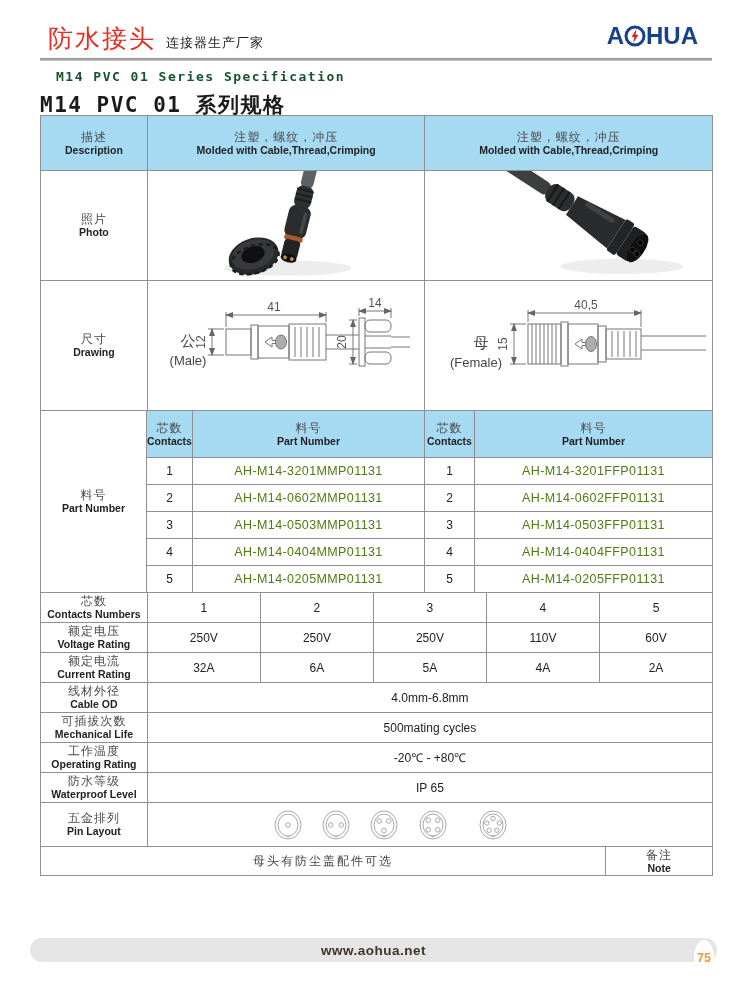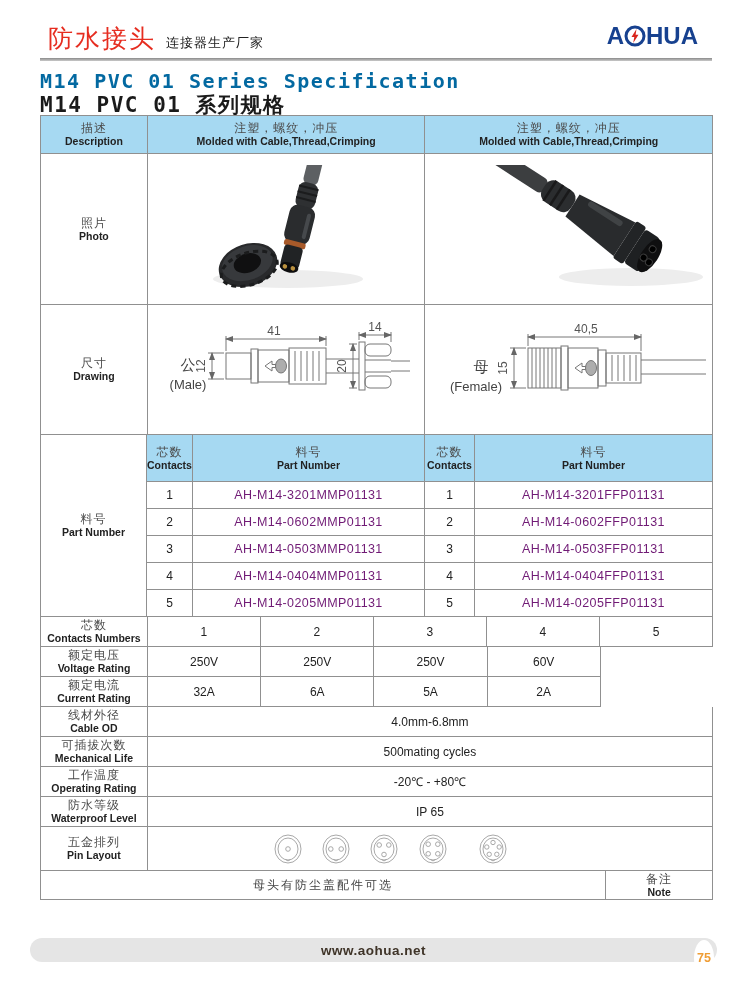--- a/index.html
+++ b/index.html
@@ -4,42 +4,42 @@
 <style>
   * { margin:0; padding:0; box-sizing:border-box; }
   html,body { width:750px; height:1000px; background:#fff; font-family:"Liberation Sans", sans-serif; position:relative; }
 
   
   #brand-row { position:absolute; left:48px; top:22px; width:664px; }
   #brand-cn { color:#e62d20; font-family:"Liberation Serif", serif; font-size:25px; letter-spacing:2px; }
   #brand-sub { color:#222; font-size:13px; font-weight:normal; margin-left:10px; letter-spacing:1px; }
   #logo { position:absolute; right:14px; top:0px; color:#17418f; font-size:24px; font-weight:bold; font-family:"Liberation Sans", sans-serif; display:flex; align-items:center; }
   #hdr-rule { position:absolute; left:40px; top:58px; width:672px; height:3px; background:linear-gradient(#8a8a8a,#c9c9c9); }
-  #title-en { position:absolute; left:40px; top:69px; color:#0369a1; font-family:"DejaVu Sans Mono", monospace; font-size:20px; font-weight:bold; letter-spacing:1.5px; }
+  #title-en { position:absolute; left:56px; top:69px; color:#14532d; font-family:"DejaVu Sans Mono", monospace; font-size:13px; font-weight:bold; letter-spacing:1.5px; }
   #title-cn { position:absolute; left:40px; top:91px; color:#1a1a1a; font-family:"DejaVu Sans Mono", monospace; font-size:21px; font-weight:bold; letter-spacing:1.5px; }
 
   
   #spec-table { position:absolute; left:40px; top:115px; width:673px; border-top:1px solid #909090; border-left:1px solid #909090; }
   .t-row { display:flex; }
   .cell { border-right:1px solid #909090; border-bottom:1px solid #909090; display:flex; flex-direction:column; align-items:center; justify-content:center; text-align:center; overflow:hidden; }
   .blue { background:#a6d9f2; }
   .w-label { width:107px; }
   .w-half1 { width:278px; }
   .w-half2 { width:288px; }
   .w-c1 { width:46px; }
   .w-p1 { width:232px; }
   .w-c2 { width:50px; }
   .w-p2 { width:238px; }
   .w-v  { width:113.2px; }
   .w-full { width:566px; }
   .lbl-cn { font-size:12px; color:#4a4a4a; letter-spacing:1px; line-height:14px; }
   .lbl-en { font-size:10.5px; color:#222; font-weight:bold; line-height:13px; }
   .val { font-size:12px; color:#222; }
-  .pn  { font-size:12.5px; color:#701a75; letter-spacing:.4px; }
-  .h-desc { height:38px; } .h-photo{ height:151px; } .h-draw{ height:130px; }
+  .pn  { font-size:12.5px; color:#4d7c0f; letter-spacing:.4px; }
+  .h-desc { height:55px; } .h-photo{ height:110px; } .h-draw{ height:130px; }
   .h-pnh { height:47px; } .h-pnr { height:27px; }
   .h-spec { height:30px; } .h-pin { height:44px; } .h-note{ height:29px; }
   .pn-right { display:flex; flex-direction:column; }
 
   
   #footer-bar { position:absolute; left:30px; top:938px; width:687px; height:24px; background:#e5e5e5; border-radius:12px; display:flex; align-items:center; justify-content:center; }
   #footer-url { font-size:13.5px; font-weight:bold; color:#3f3428; letter-spacing:.5px; }
   #page-badge { position:absolute; right:3px; top:2px; width:20px; height:36px; background:#fff; border-radius:50%; display:flex; align-items:center; justify-content:center; font-size:12.5px; font-weight:bold; color:#ef9d35; }
 
   svg text { font-family:"Liberation Sans", sans-serif; }
@@ -298,30 +298,32 @@
     <div class="cell w-v val">5</div>
   </div>
   <div class="t-row h-spec">
     <div class="cell w-label">
       <div class="lbl-cn">额定电压</div>
       <div class="lbl-en">Voltage Rating</div>
     </div>
     <div class="cell w-v val">250V</div>
     <div class="cell w-v val">250V</div>
     <div class="cell w-v val">250V</div>
+    <div class="cell w-v val">110V</div>
     <div class="cell w-v val">60V</div>
   </div>
   <div class="t-row h-spec">
     <div class="cell w-label">
       <div class="lbl-cn">额定电流</div>
       <div class="lbl-en">Current Rating</div>
     </div>
     <div class="cell w-v val">32A</div>
     <div class="cell w-v val">6A</div>
     <div class="cell w-v val">5A</div>
+    <div class="cell w-v val">4A</div>
     <div class="cell w-v val">2A</div>
   </div>
 
   <div class="t-row h-spec">
     <div class="cell w-label">
       <div class="lbl-cn">线材外径</div>
       <div class="lbl-en">Cable OD</div>
     </div>
     <div class="cell w-full val">4.0mm-6.8mm</div>
   </div>

